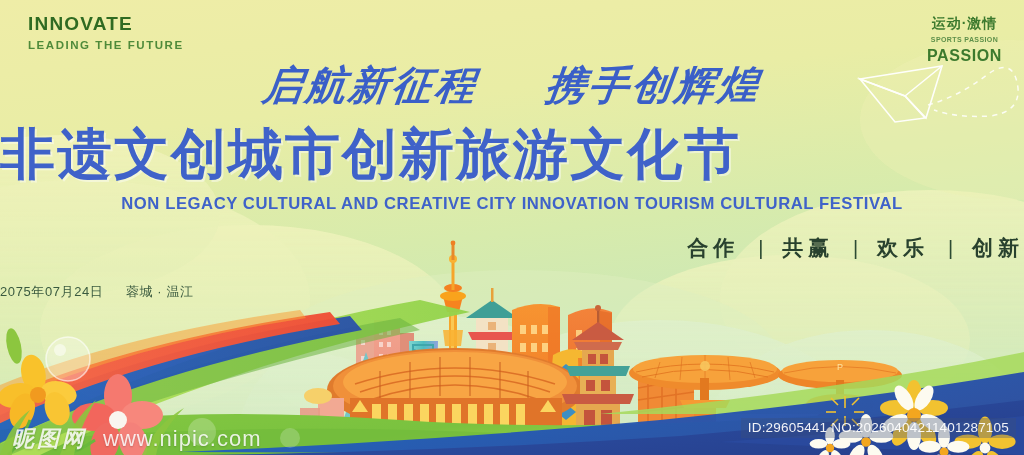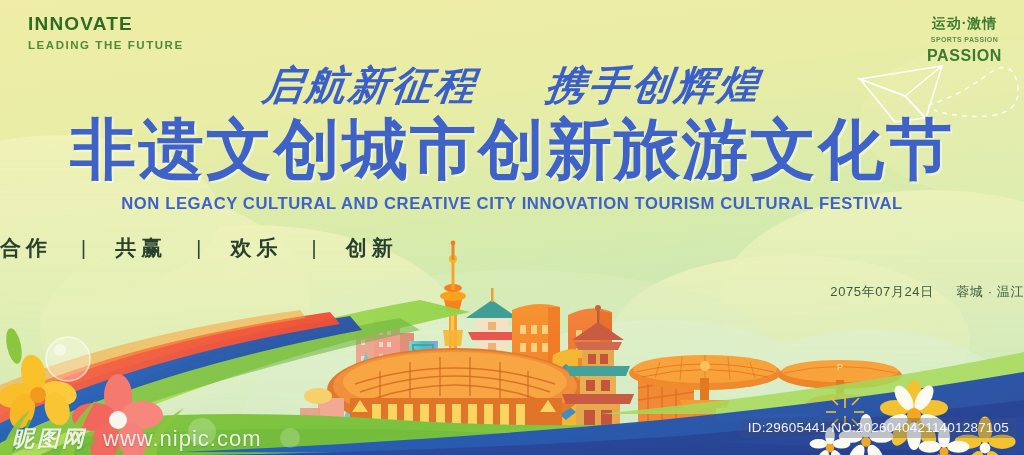--- a/index.html
+++ b/index.html
@@ -31,43 +31,43 @@
     position:absolute;left:0;right:0;top:58px;text-align:center;
     font-family:"DejaVu Serif",serif;
     font-style:italic;font-weight:bold;
     font-size:40px;color:#3a5fc8;letter-spacing:3px;
     white-space:nowrap;
     transform:skewX(-7deg);
   }
   #calli .gap{display:inline-block;width:34px;}
 
   #maintitle{
-    position:absolute;left:0;right:0;top:117px;text-align:center;
+    position:absolute;left:0;right:0;top:127px;text-align:left;
     font-family:"DejaVu Sans","Liberation Sans",sans-serif;
-    font-weight:bold;font-size:66px;line-height:1;
+    font-weight:bold;font-size:55px;line-height:1;
     color:#3f62c9;letter-spacing:2px;white-space:nowrap;
     text-shadow:2px 2px 0 rgba(255,255,255,.45);
   }
 
   #entitle{
     position:absolute;left:0;right:0;top:194px;text-align:center;
     font-weight:bold;font-size:16.5px;color:#3f62c9;
     letter-spacing:.55px;white-space:nowrap;
     transform:scaleX(1.01);
   }
 
   #slogan{
-    position:absolute;left:0;right:0;top:234px;text-align:left;
-    font-size:21px;font-weight:bold;color:#28412e;white-space:nowrap;font-family:Liberation Mono, monospace;
+    position:absolute;left:0;right:0;top:234px;text-align:right;
+    font-size:21px;font-weight:bold;color:#28412e;white-space:nowrap;
   }
   #slogan span.w{letter-spacing:5px;}
   #slogan span.bar{color:#2c4a33;margin:0 13px;font-weight:normal;font-size:20px;}
 
   #dateline{
-    position:absolute;left:0;right:0;top:283px;text-align:right;
+    position:absolute;left:0;right:0;top:283px;text-align:left;
     font-size:13px;color:#3a5a3f;letter-spacing:.6px;white-space:nowrap;
   }
   #dateline .sep{display:inline-block;width:14px;}
 
   
   #wm-left{
     position:absolute;left:12px;top:424px;
     font-size:22px;font-weight:bold;color:rgba(255,255,255,.85);
     letter-spacing:1px;white-space:nowrap;
     text-shadow:0 1px 2px rgba(0,0,0,.18);

